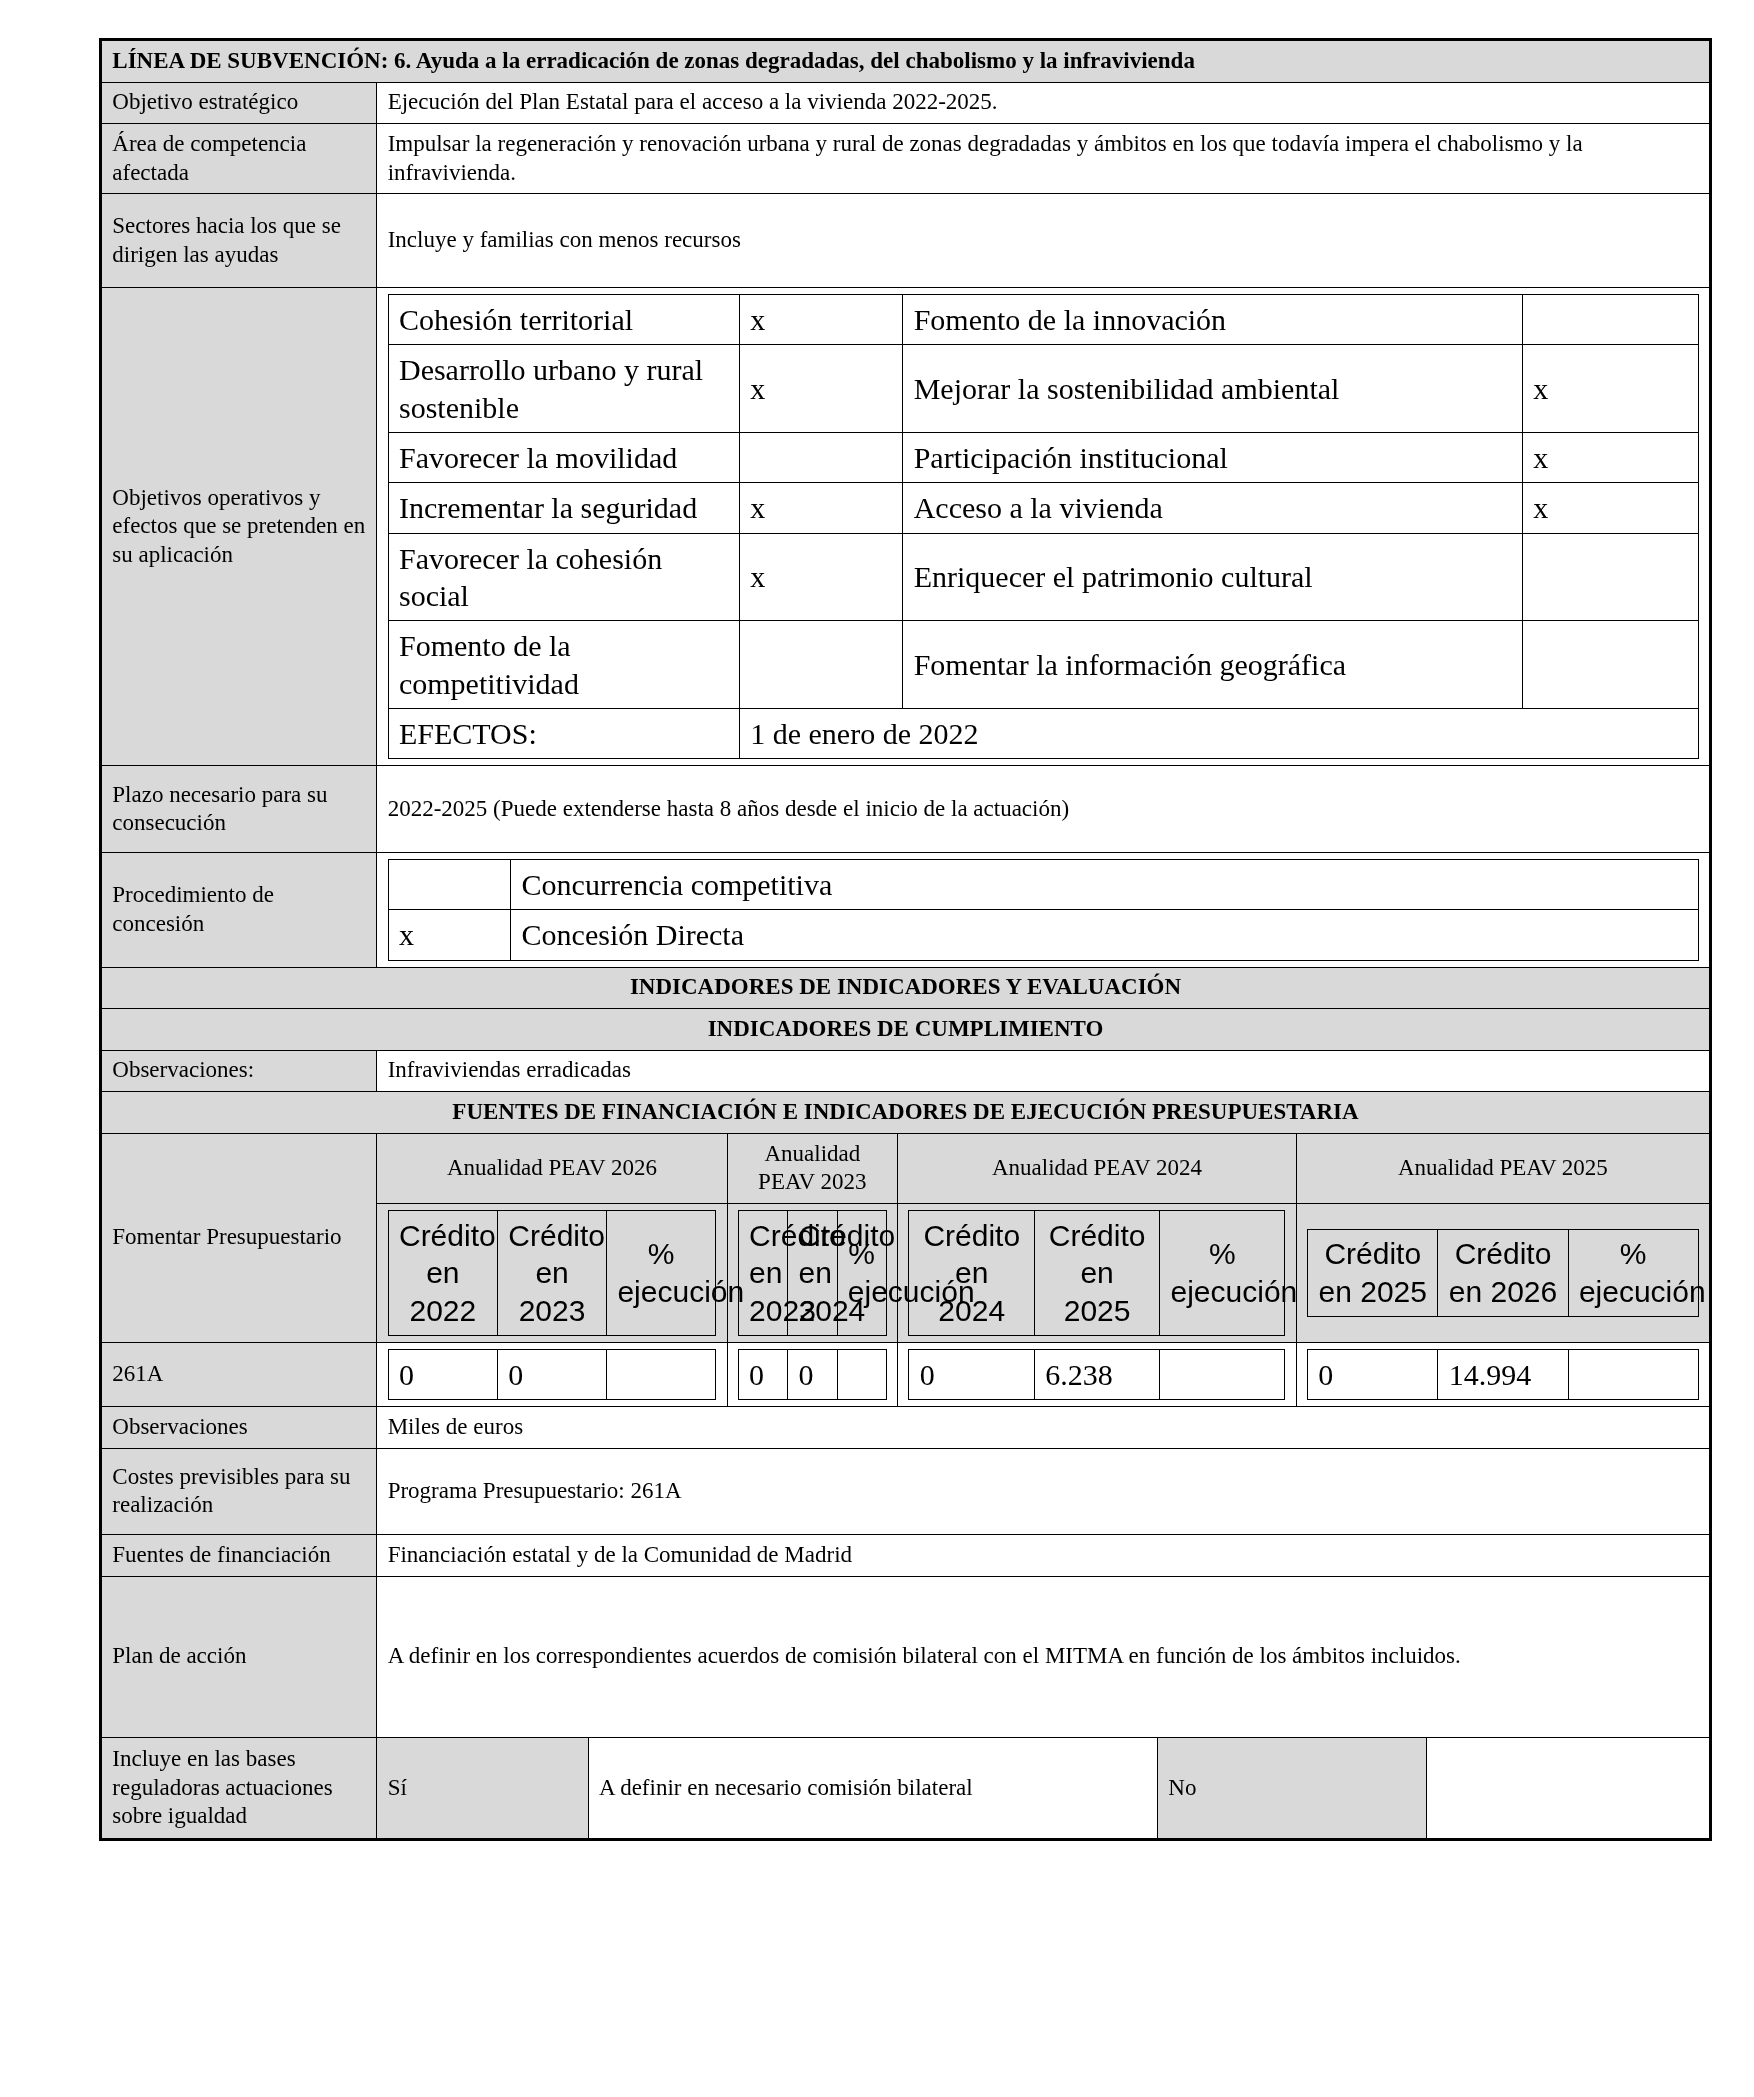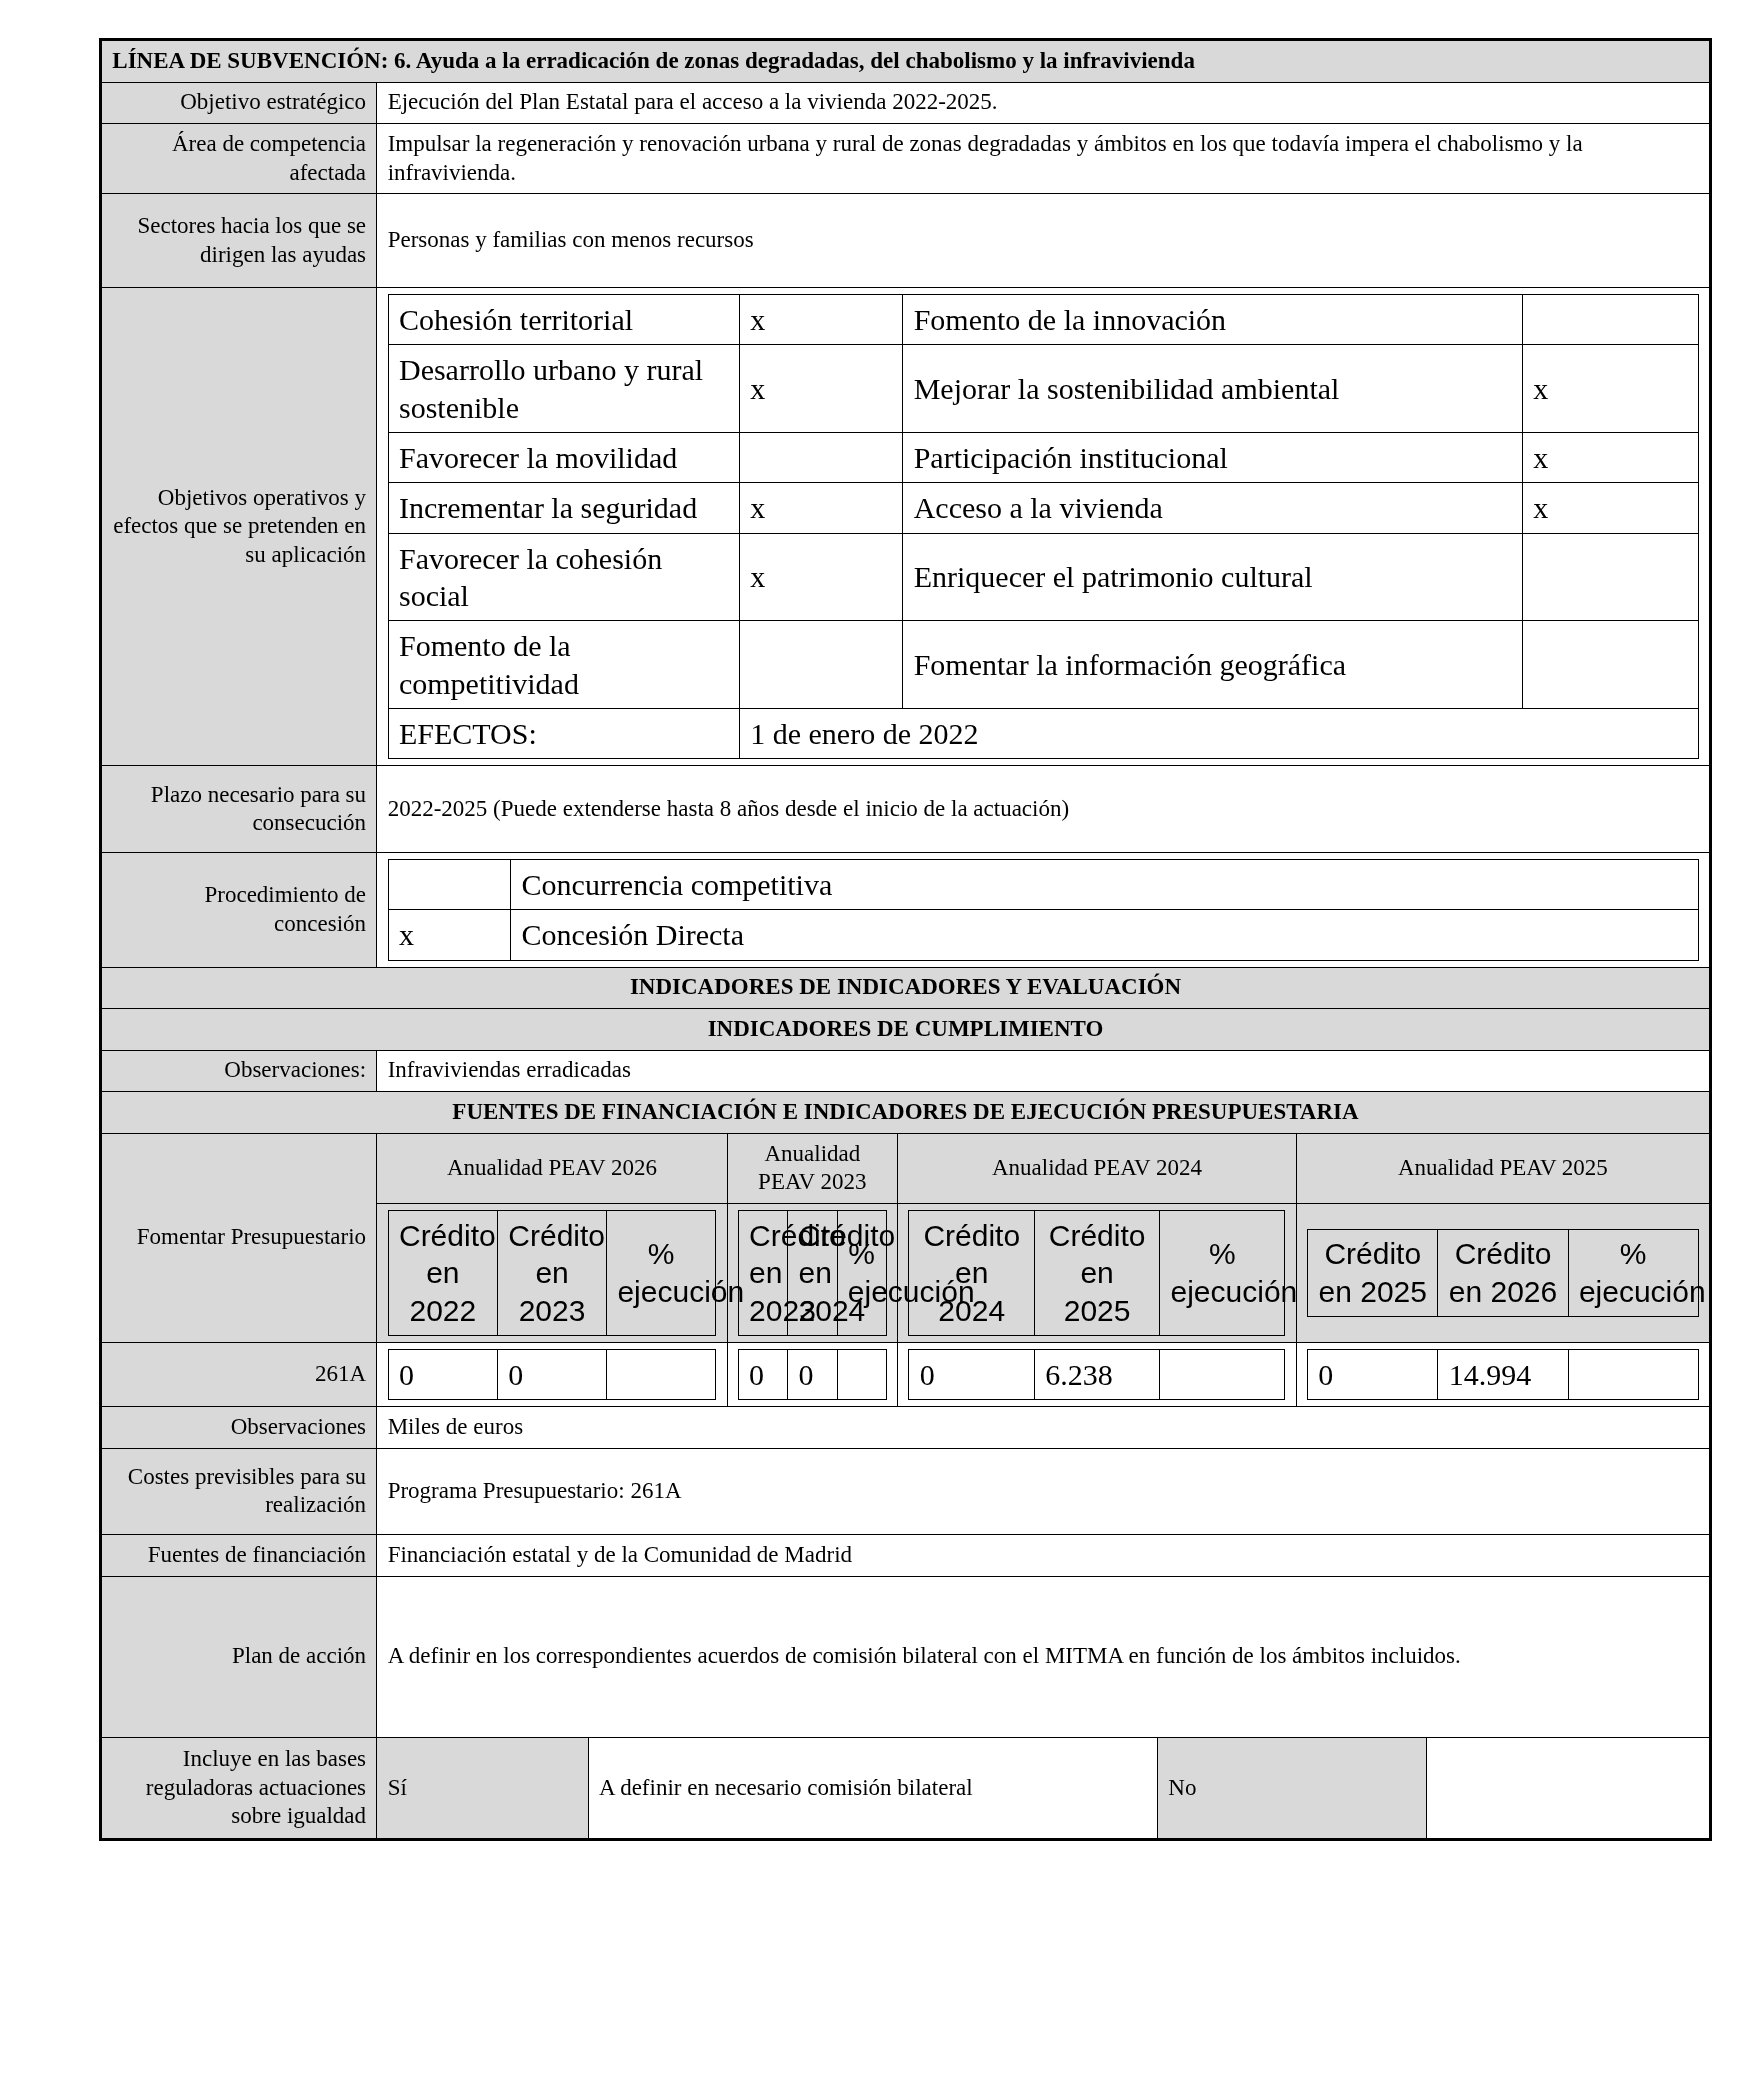--- a/index.html
+++ b/index.html
@@ -27,21 +27,21 @@
   table.sheet td {
     border: 1.5px solid #000000;
     padding: 5.9px 10.3px;
     font-size: 23px;
     line-height: 1.25;
     vertical-align: middle;
   }
   .shade {
     background: #d9d9d9;
   }
-  .ctr { text-align: right; }
+  .ctr { text-align: left; }
   .lft { text-align: left; }
   .title-row td {
     font-weight: bold;
     font-size: 23.6px;
     padding: 7.4px 10.3px;
   }
   .section-head td {
     font-weight: bold;
     text-align: center;
     font-size: 23.6px;
@@ -115,21 +115,21 @@
       <td colspan="11" class="lft">Ejecución del Plan Estatal para el acceso a la vivienda 2022-2025.</td>
     </tr>
 
     <tr>
       <td class="shade ctr">Área de competencia afectada</td>
       <td colspan="11" class="lft two-line">Impulsar la regeneración y renovación urbana y rural de zonas degradadas y ámbitos en los que todavía impera el chabolismo y la infravivienda.</td>
     </tr>
 
     <tr>
       <td class="shade ctr" style="height:81px">Sectores hacia los que se dirigen las ayudas</td>
-      <td colspan="11" class="lft">Personas y familias con menos recursos</td>
+      <td colspan="11" class="lft">Incluye y familias con menos recursos</td>
     </tr>
 
     <tr>
       <td class="shade ctr">Objetivos operativos y efectos que se pretenden en su aplicación</td>
       <td colspan="11" class="nopad">
         <table class="inner">
           <colgroup>
             <col style="width:318px">
             <col style="width:148px">
             <col style="width:561px">

